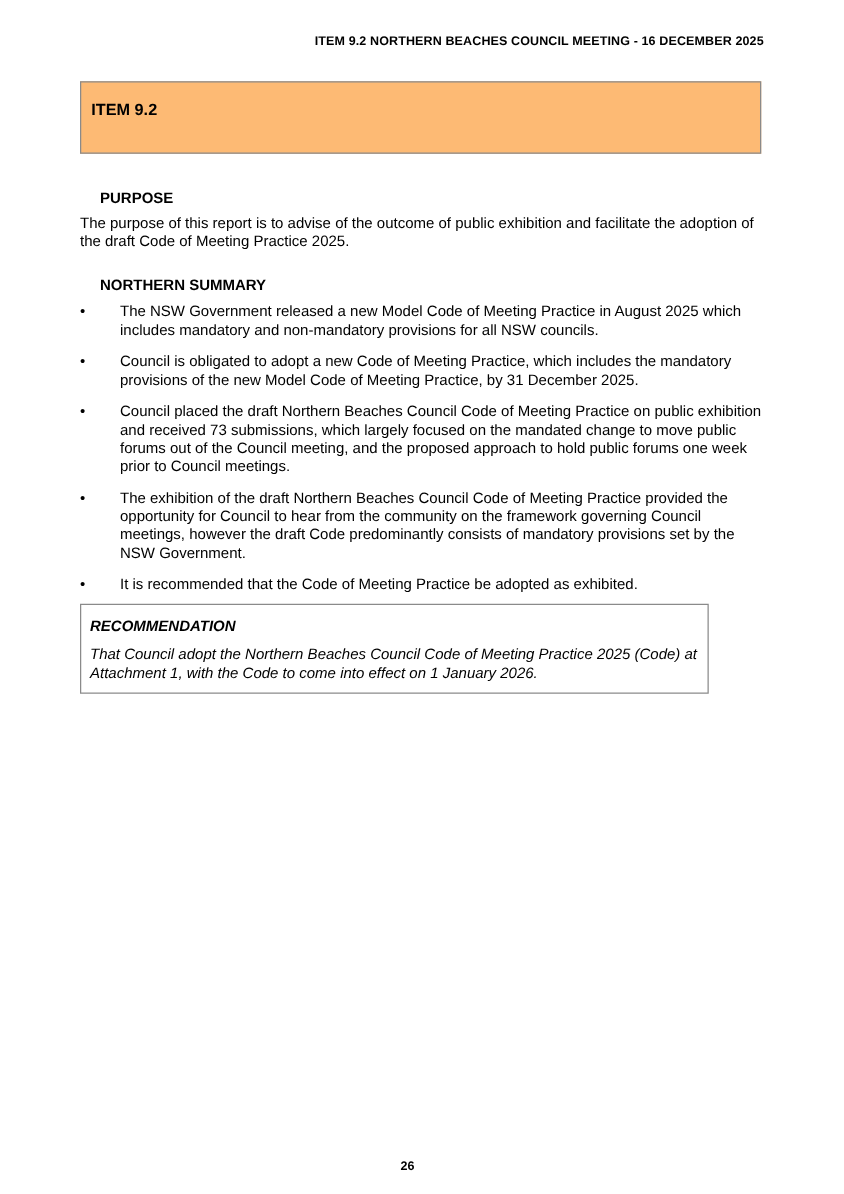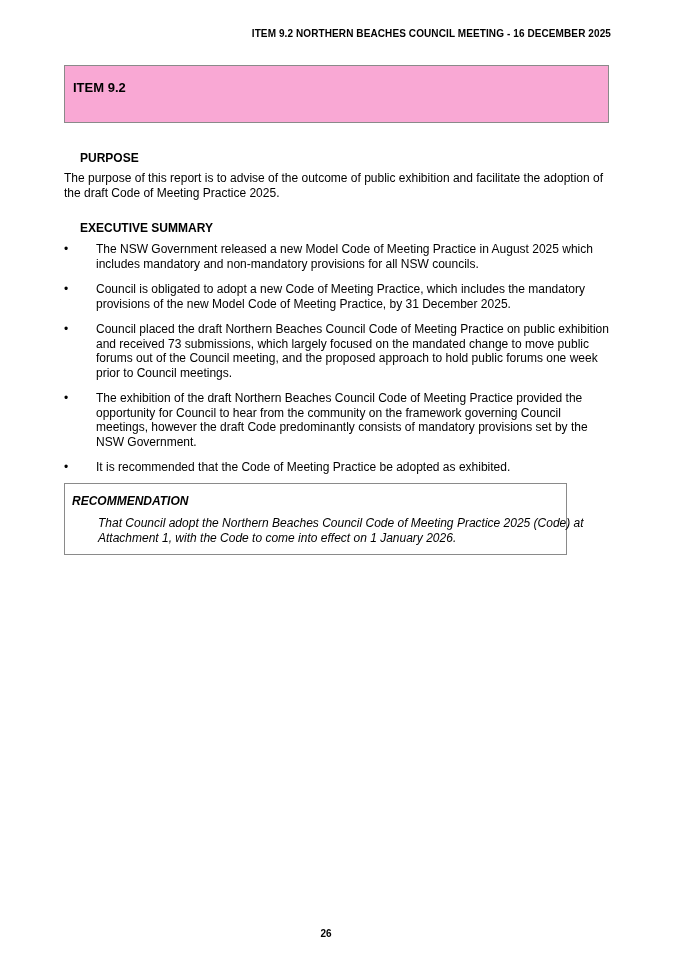--- a/index.html
+++ b/index.html
@@ -6,21 +6,21 @@
     body {
       width: 675px; height: 955px; position: relative; overflow: hidden;
       font-family: "Liberation Sans", sans-serif; color: #000000;
     }
     .running-header {
       position: absolute; top: 28px; right: 64px;
       font-size: 10px; font-weight: bold; letter-spacing: 0.1px;
     }
     .title-box {
       position: absolute; left: 64px; top: 65px; width: 545px; height: 58px;
-      background: #f9a8d4; border: 1px solid #8a8a8a;
+      background: #fdba74; border: 1px solid #8a8a8a;
       box-sizing: border-box;
     }
     .title-item {
       position: absolute; left: 8px; top: 14px;
       font-size: 13px; font-weight: bold;
     }
     .title-text {
       position: absolute; left: 94px; top: 14px; width: 440px;
       font-size: 13px; font-weight: bold; line-height: 16px;
     }
@@ -46,40 +46,40 @@
     .rec-box {
       position: absolute; left: 64px; top: 483px; width: 503px; height: 72px;
       border: 1px solid #8a8a8a; box-sizing: border-box; font-style: italic;
     }
     .rec-heading {
       position: absolute; left: 7px; top: 10px;
       font-size: 12px; font-weight: bold;
     }
     .rec-text {
       position: absolute; left: 7px; top: 32px; width: 530px;
-      font-size: 12px; line-height: 14.6px; margin-left: 26px;
+      font-size: 12px; line-height: 14.6px;
     }
     .page-number {
       position: absolute; top: 928px; left: 0; width: 652px; text-align: center;
       font-size: 10px; font-weight: bold;
     }
   </style>
 </head>
 <body>
 
 <div class="running-header">ITEM 9.2 NORTHERN BEACHES COUNCIL MEETING - 16 DECEMBER 2025</div>
 
 <div class="title-box">
   <div class="title-item">ITEM 9.2</div>
 </div>
 
 <div class="heading" style="top:151px;">PURPOSE</div>
 <div class="para" style="top:171px;">The purpose of this report is to advise of the outcome of public exhibition and facilitate the adoption of the draft Code of Meeting Practice 2025.</div>
 
-<div class="heading" style="top:221px;">EXECUTIVE SUMMARY</div>
+<div class="heading" style="top:221px;">NORTHERN SUMMARY</div>
 
 <div class="bullet" style="top:242px;">
   <span class="bullet-dot">•</span>
   <div class="bullet-text">The NSW Government released a new Model Code of Meeting Practice in August 2025 which includes mandatory and non-mandatory provisions for all NSW councils.</div>
 </div>
 <div class="bullet" style="top:282px;">
   <span class="bullet-dot">•</span>
   <div class="bullet-text">Council is obligated to adopt a new Code of Meeting Practice, which includes the mandatory provisions of the new Model Code of Meeting Practice, by 31 December 2025.</div>
 </div>
 <div class="bullet" style="top:322px;">

